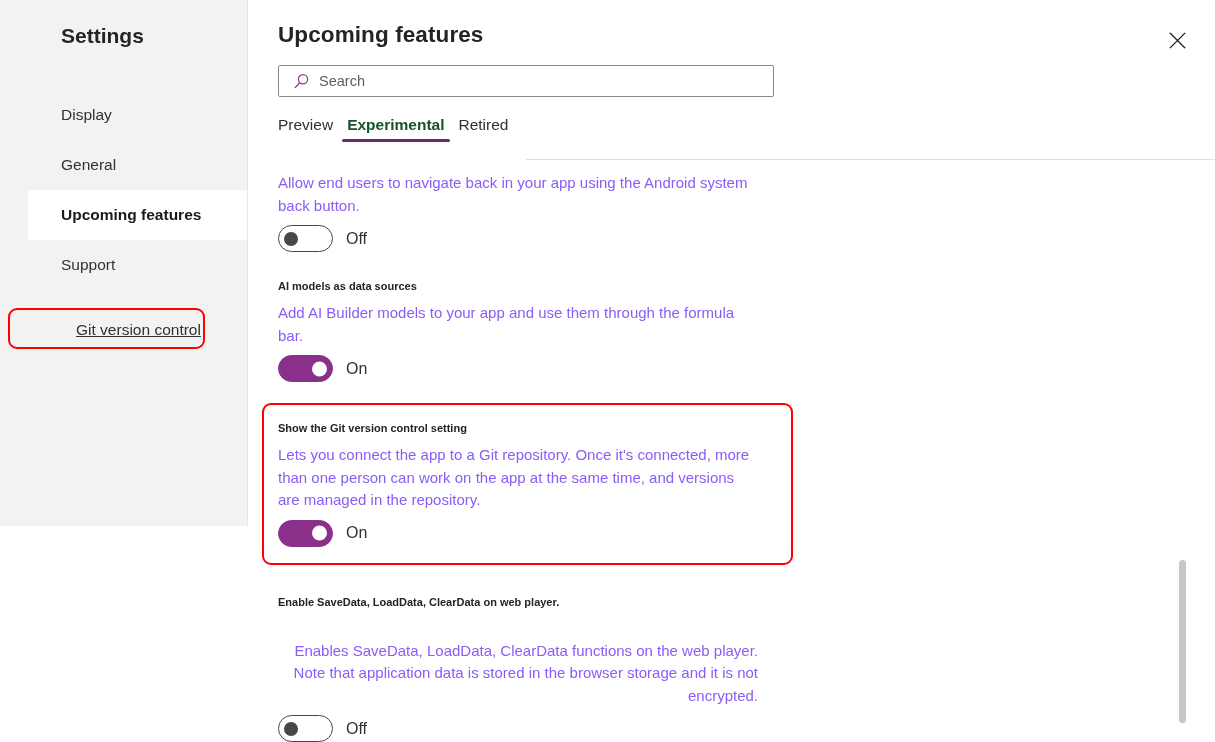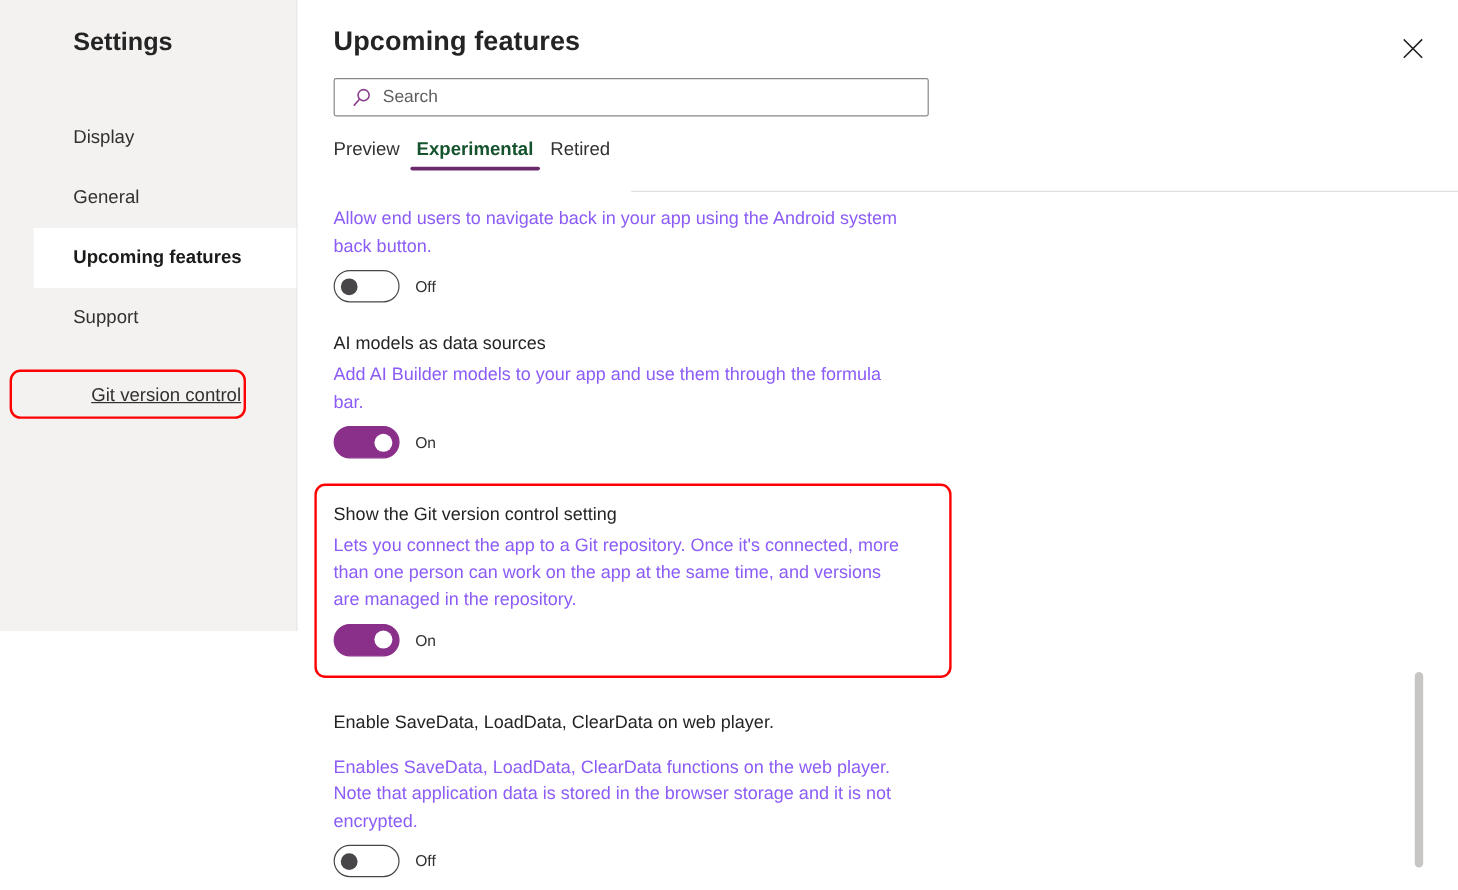--- a/index.html
+++ b/index.html
@@ -194,22 +194,22 @@
     top: 160px;
     right: 0;
     bottom: 0;
     padding: 0 0 0 30px;
   }
   .feature {
     position: relative;
     padding: 0;
   }
   .feature-title {
-    font-size: 15px;
-    font-weight: 400;
+    font-size: 11px;
+    font-weight: 700;
     color: #242424;
     margin: 0 0 5px 0;
     line-height: 21px;
   }
   .feature-desc {
     font-size: 15px;
     color: #8b5cf6;
     margin: 0;
     line-height: 22.5px;
     max-width: 472px;
@@ -254,21 +254,21 @@
     width: 15px;
     height: 15px;
     border-radius: 50%;
     background: #ffffff;
     right: 5px;
     top: 50%;
     transform: translateY(-50%);
   }
   .toggle-label {
     margin-left: 13px;
-    font-size: 13px;
+    font-size: 16px;
     color: #323130;
   }
 
   
   .feature.annotated::before {
     content: "";
     position: absolute;
     left: -16px;
     top: -15px;
     width: 527px;
@@ -390,21 +390,21 @@
         <div class="toggle-row">
           <span class="toggle on">
             <span class="knob"></span>
           </span>
           <span class="toggle-label">On</span>
         </div>
       </div>
 
       <div class="feature" style="margin-top:45px;">
         <h3 class="feature-title">Enable SaveData, LoadData, ClearData on web player.</h3>
-        <p class="feature-desc wide" style="margin-top:16px;">Enables SaveData, LoadData, ClearData functions on the web player. Note that application data is stored in the browser storage and it is not encrypted.</p>
+        <p class="feature-desc wide" style="margin-top:27px;text-align:right;">Enables SaveData, LoadData, ClearData functions on the web player. Note that application data is stored in the browser storage and it is not encrypted.</p>
         <div class="toggle-row">
           <span class="toggle off">
             <span class="knob"></span>
           </span>
           <span class="toggle-label">Off</span>
         </div>
       </div>
 
     </div>
 

